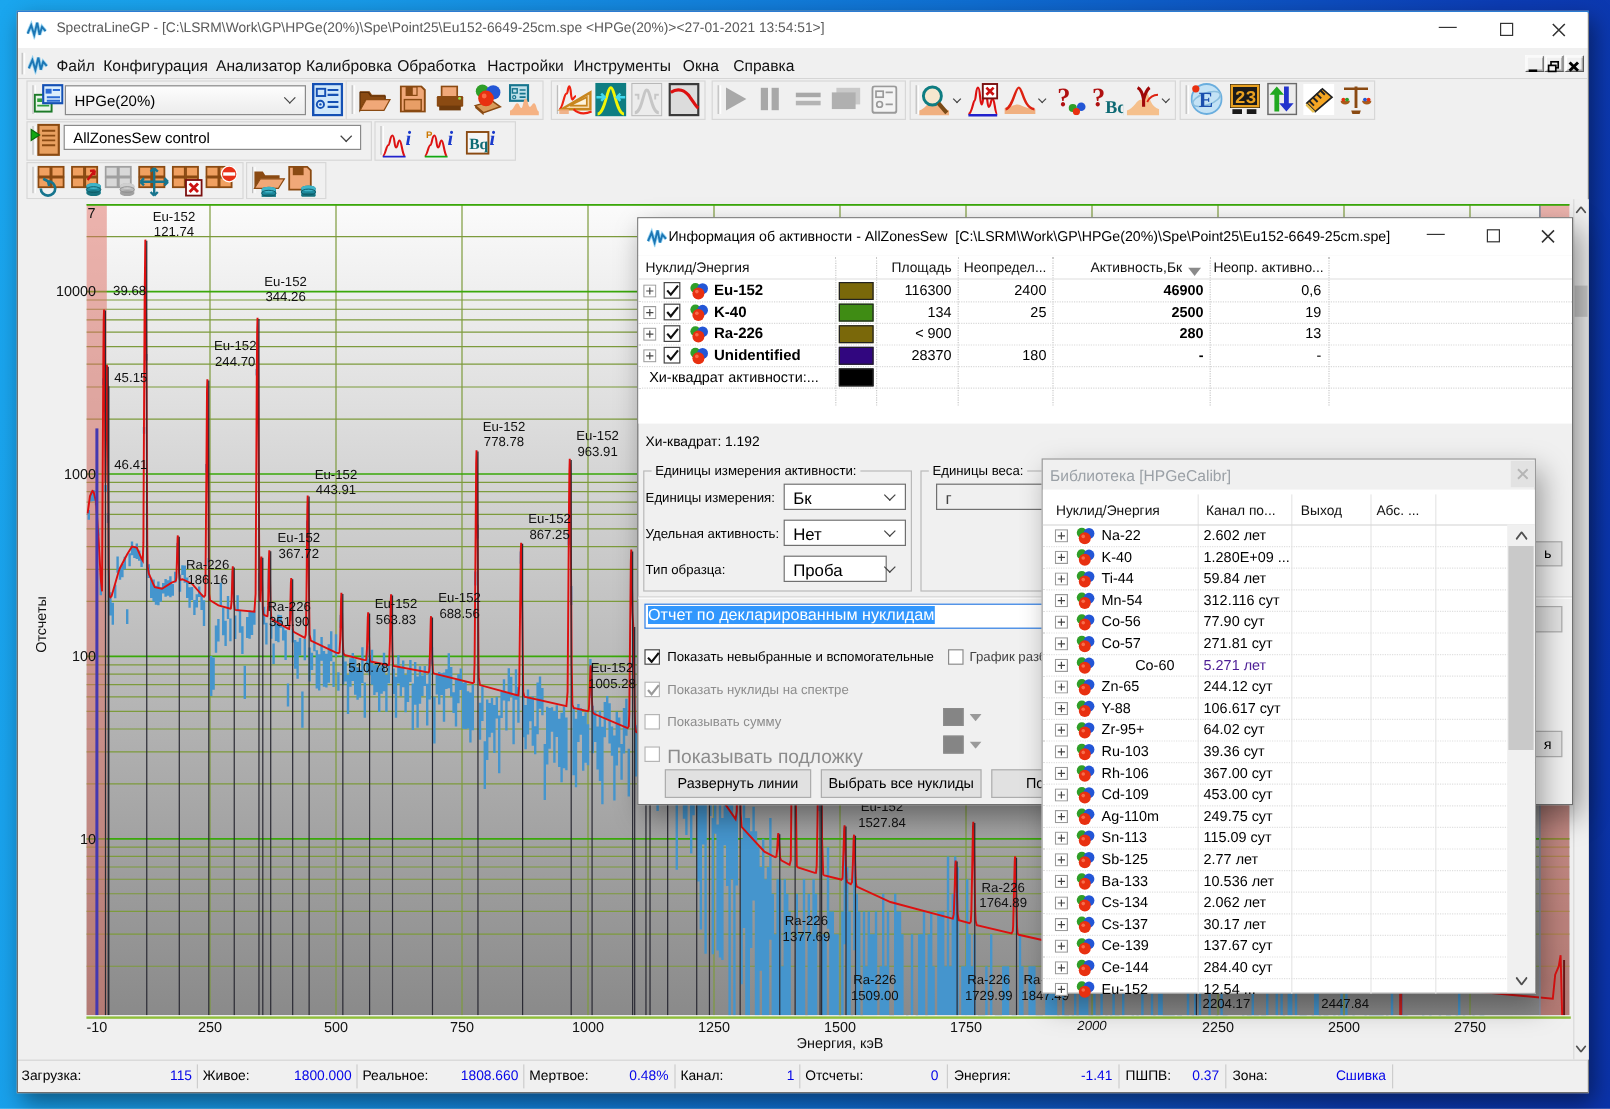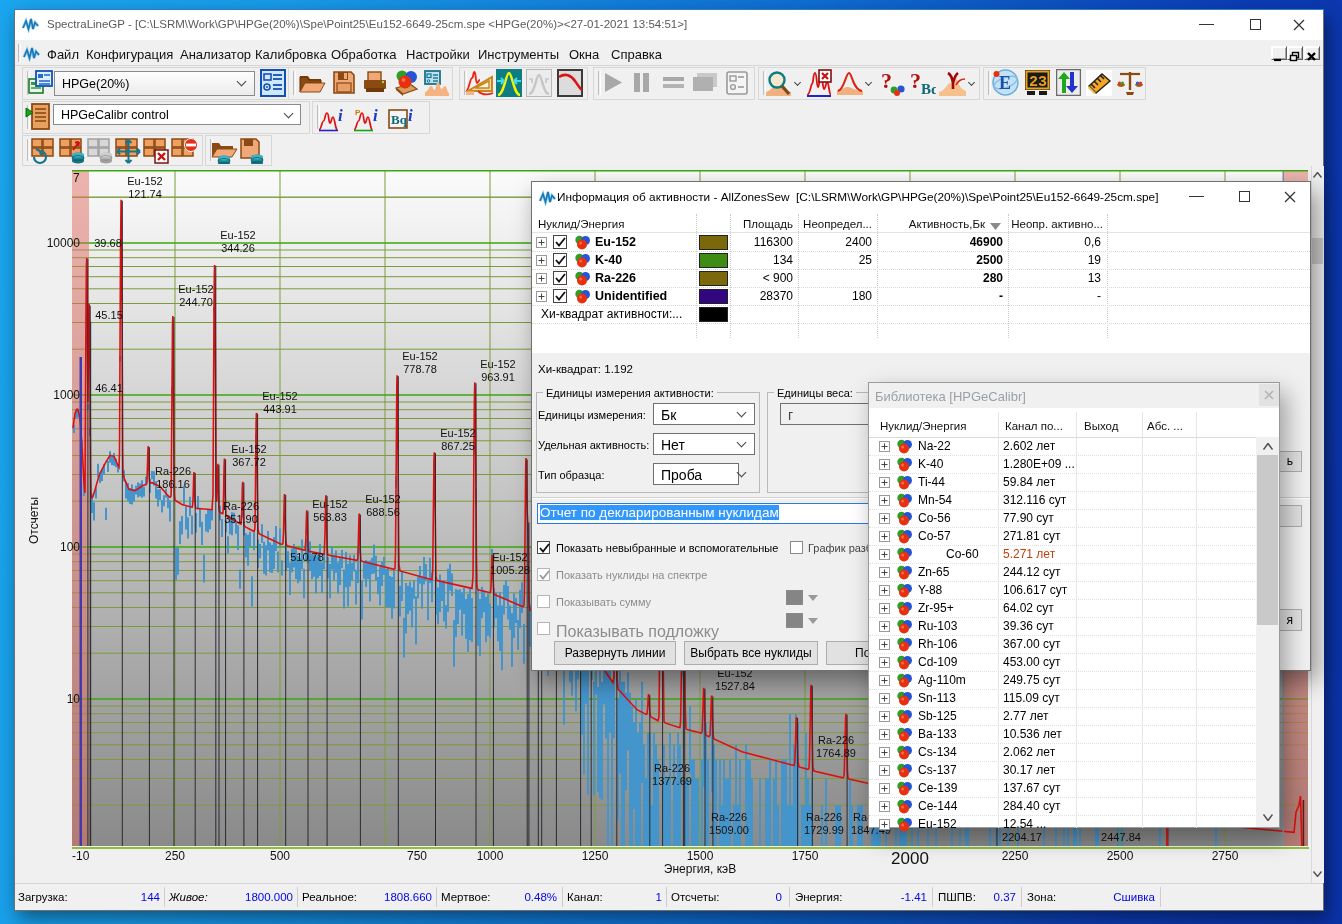--- a/index.html
+++ b/index.html
@@ -252,21 +252,21 @@
   </svg>
 <svg class="ic" style="left:25px;top:103px;" width="25" height="27">
     <rect x="7" y="1" width="17" height="25" fill="#e8a060" stroke="#8a4a12" stroke-width="1.8"></rect>
     <line x1="10" y1="6" x2="21" y2="6" stroke="#8a4a12" stroke-width="1.6"></line>
     <line x1="10" y1="10" x2="21" y2="10" stroke="#8a4a12" stroke-width="1.6"></line>
     <line x1="10" y1="14" x2="21" y2="14" stroke="#8a4a12" stroke-width="1.6"></line>
     <line x1="10" y1="18" x2="21" y2="18" stroke="#8a4a12" stroke-width="1.6"></line>
     <path d="M1,5 L8,9.5 L1,14 Z" fill="#12a812" stroke="#0a6a0a"></path>
   </svg>
 <div class="combo" style="left:53px;top:104px;width:248px;height:21px;border-color:#8a8a8a;">
-    <span class="tx" style="top:3px;font-size:12.5px;">HPGeCalibr control</span>
+    <span class="tx" style="top:3px;font-size:12.5px;">AllZonesSew control</span>
   </div>
 <div class="chev" style="left:285px;top:110px;"></div>
 <svg class="ic" style="left:318px;top:107px;" width="31" height="25">
     <path d="M1,23 C3,23 4,14 5.5,14 C7,14 7,6 9,6 C11,6 10.5,16 12,16 C13.5,16 13.5,10 15,10 C16.5,10 17,20 19,23" fill="none" stroke="#dd1111" stroke-width="1.7"></path>
     <line x1="1" y1="23.5" x2="20" y2="23.5" stroke="#2222cc" stroke-width="1.6"></line>
     <text x="20" y="14" font-family="Liberation Serif" font-size="17" font-weight="bold" font-style="italic" fill="#1a3acc">i</text>
   </svg>
 <svg class="ic" style="left:353px;top:107px;" width="31" height="25">
     <path d="M1,23 C3,23 4,14 5.5,14 C7,14 7,6 9,6 C11,6 10.5,16 12,16 C13.5,16 13.5,10 15,10 C16.5,10 17,20 19,23" fill="none" stroke="#dd1111" stroke-width="1.7"></path>
     <line x1="1" y1="23.5" x2="20" y2="23.5" stroke="#12a812" stroke-width="1.6"></line>
@@ -401,26 +401,26 @@
   </svg>
 <div class="ab" style="left:72px;top:847px;width:1237px;height:1.6px;background:#8fbf3a;"></div>
 <div class="lbl" style="right:1262px;top:236px;font-size:12px;color:#111;">10000</div>
 <div class="lbl" style="right:1262px;top:388px;font-size:12px;color:#111;">1000</div>
 <div class="lbl" style="right:1262px;top:540px;font-size:12px;color:#111;">100</div>
 <div class="lbl" style="right:1262px;top:692px;font-size:12px;color:#111;">10</div>
 <div class="lbl" style="left:27px;top:544px;font-size:12px;color:#111;transform:rotate(-90deg);transform-origin:left top;">Отсчеты</div>
 <div class="lbl" style="left:72px;top:849px;font-size:12px;color:#111;">-10</div>
 <div class="lbl" style="left:175px;top:849px;font-size:12px;color:#111;transform:translateX(-50%);">250</div>
 <div class="lbl" style="left:280px;top:849px;font-size:12px;color:#111;transform:translateX(-50%);">500</div>
-<div class="lbl" style="left:385px;top:849px;font-size:12px;color:#111;transform:translateX(-50%);margin-left:32px;">750</div>
+<div class="lbl" style="left:385px;top:849px;font-size:12px;color:#111;transform:translateX(-50%);">750</div>
 <div class="lbl" style="left:490px;top:849px;font-size:12px;color:#111;transform:translateX(-50%);">1000</div>
 <div class="lbl" style="left:595px;top:849px;font-size:12px;color:#111;transform:translateX(-50%);">1250</div>
 <div class="lbl" style="left:700px;top:849px;font-size:12px;color:#111;transform:translateX(-50%);">1500</div>
 <div class="lbl" style="left:805px;top:849px;font-size:12px;color:#111;transform:translateX(-50%);">1750</div>
-<div class="lbl" style="left:910px;top:849px;font-size:17px;color:#111;transform:translateX(-50%);">2000</div>
+<div class="lbl" style="left:910px;top:849px;font-size:11px;color:#111;transform:translateX(-50%);font-style:italic;">2000</div>
 <div class="lbl" style="left:1015px;top:849px;font-size:12px;color:#111;transform:translateX(-50%);">2250</div>
 <div class="lbl" style="left:1120px;top:849px;font-size:12px;color:#111;transform:translateX(-50%);">2500</div>
 <div class="lbl" style="left:1225px;top:849px;font-size:12px;color:#111;transform:translateX(-50%);">2750</div>
 <div class="lbl" style="left:700px;top:862px;font-size:12px;color:#111;transform:translateX(-50%);">Энергия, кэВ</div>
 <div class="lbl" style="left:73px;top:171px;font-size:12px;color:#111;">7</div>
 <div class="lbl" style="left:145px;top:175px;font-size:11px;line-height:12.5px;color:#111;text-align:center;transform:translateX(-50%);">Eu-152<br>121.74</div>
 <div class="lbl" style="left:108px;top:237px;font-size:11px;line-height:12.5px;color:#111;text-align:center;transform:translateX(-50%);">39.68</div>
 <div class="lbl" style="left:238px;top:229px;font-size:11px;line-height:12.5px;color:#111;text-align:center;transform:translateX(-50%);">Eu-152<br>344.26</div>
 <div class="lbl" style="left:196px;top:283px;font-size:11px;line-height:12.5px;color:#111;text-align:center;transform:translateX(-50%);">Eu-152<br>244.70</div>
 <div class="lbl" style="left:109px;top:309px;font-size:11px;line-height:12.5px;color:#111;text-align:center;transform:translateX(-50%);">45.15</div>
@@ -732,21 +732,21 @@
     <line x1="2.5" y1="5.5" x2="8.5" y2="5.5" stroke="#444"></line>
     <line x1="5.5" y1="2.5" x2="5.5" y2="8.5" stroke="#444"></line>
   </svg>
 <svg class="ab" style="left:896px;top:547px;" width="17" height="15">
     <circle cx="5.5" cy="5" r="4.2" fill="#2f9e28"></circle>
     <circle cx="11.5" cy="5.5" r="4.5" fill="#2356d6"></circle>
     <circle cx="8" cy="9.5" r="5" fill="#e83010"></circle>
     <circle cx="6.7" cy="8" r="1.5" fill="#ff8866" opacity="0.7"></circle>
   </svg>
 <div class="lbl" style="left:918px;top:547px;font-size:12px;color:#000;margin-left:28px;">Co-60</div>
-<div class="lbl" style="left:1003px;top:547px;font-size:12px;color:#c2410c;">5.271 лет</div>
+<div class="lbl" style="left:1003px;top:547px;font-size:12px;color:#4c1d95;">5.271 лет</div>
 <div class="ab" style="left:869px;top:563px;width:410px;height:1px;border-top:1px dotted #e0e0e0;"></div>
 <svg class="ab" style="left:879px;top:567px;" width="11" height="11">
     <rect x="0.5" y="0.5" width="10" height="10" fill="#fff" stroke="#9a9a9a"></rect>
     <line x1="2.5" y1="5.5" x2="8.5" y2="5.5" stroke="#444"></line>
     <line x1="5.5" y1="2.5" x2="5.5" y2="8.5" stroke="#444"></line>
   </svg>
 <svg class="ab" style="left:896px;top:565px;" width="17" height="15">
     <circle cx="5.5" cy="5" r="4.2" fill="#2f9e28"></circle>
     <circle cx="11.5" cy="5.5" r="4.5" fill="#2356d6"></circle>
     <circle cx="8" cy="9.5" r="5" fill="#e83010"></circle>
@@ -953,29 +953,29 @@
 <div class="ab" style="left:1256px;top:437px;width:23px;height:390px;background:#f0f0f0;"></div>
 <svg class="ab" style="left:1263px;top:443px;" width="10" height="7">
     <path d="M0.5,6.5 L5,0.5 L9.5,6.5" fill="none" stroke="#505050" stroke-width="1.5"></path>
   </svg>
 <svg class="ab" style="left:1263px;top:814px;" width="10" height="7">
     <path d="M0.5,0.5 L5,6.5 L9.5,0.5" fill="none" stroke="#505050" stroke-width="1.5"></path>
   </svg>
 <div class="ab" style="left:1257px;top:455px;width:21px;height:170px;background:#c9c9c9;"></div>
 <div class="ab" style="left:15px;top:883px;width:1308px;height:27px;background:#f0f0f0;border-top:1px solid #d5d5d5;"></div>
 <div class="lbl" style="left:18px;top:891px;font-size:11.5px;color:#000;">Загрузка:</div>
-<div class="lbl" style="left:169px;top:891px;font-size:11.5px;color:#000;font-style:italic;">Живое:</div>
+<div class="lbl" style="left:169px;top:891px;font-size:11.5px;color:#000;">Живое:</div>
 <div class="lbl" style="left:302px;top:891px;font-size:11.5px;color:#000;">Реальное:</div>
 <div class="lbl" style="left:441px;top:891px;font-size:11.5px;color:#000;">Мертвое:</div>
 <div class="lbl" style="left:567px;top:891px;font-size:11.5px;color:#000;">Канал:</div>
 <div class="lbl" style="left:671px;top:891px;font-size:11.5px;color:#000;">Отсчеты:</div>
 <div class="lbl" style="left:795px;top:891px;font-size:11.5px;color:#000;">Энергия:</div>
 <div class="lbl" style="left:938px;top:891px;font-size:11.5px;color:#000;">ПШПВ:</div>
 <div class="lbl" style="left:1027px;top:891px;font-size:11.5px;color:#000;">Зона:</div>
-<div class="lbl" style="right:1182px;top:891px;font-size:11.5px;color:#0505e8;">144</div>
+<div class="lbl" style="right:1182px;top:891px;font-size:11.5px;color:#0505e8;">115</div>
 <div class="lbl" style="right:1049px;top:891px;font-size:11.5px;color:#0505e8;">1800.000</div>
 <div class="lbl" style="right:910px;top:891px;font-size:11.5px;color:#0505e8;">1808.660</div>
 <div class="lbl" style="right:785px;top:891px;font-size:11.5px;color:#0505e8;">0.48%</div>
 <div class="lbl" style="right:680px;top:891px;font-size:11.5px;color:#0505e8;">1</div>
 <div class="lbl" style="right:560px;top:891px;font-size:11.5px;color:#0505e8;">0</div>
 <div class="lbl" style="right:415px;top:891px;font-size:11.5px;color:#0505e8;">-1.41</div>
 <div class="lbl" style="right:326px;top:891px;font-size:11.5px;color:#0505e8;">0.37</div>
 <div class="lbl" style="right:187px;top:891px;font-size:11.5px;color:#0505e8;">Сшивка</div>
 <div class="vline" style="left:164px;top:887px;height:20px;"></div>
 <div class="vline" style="left:297px;top:887px;height:20px;"></div>

